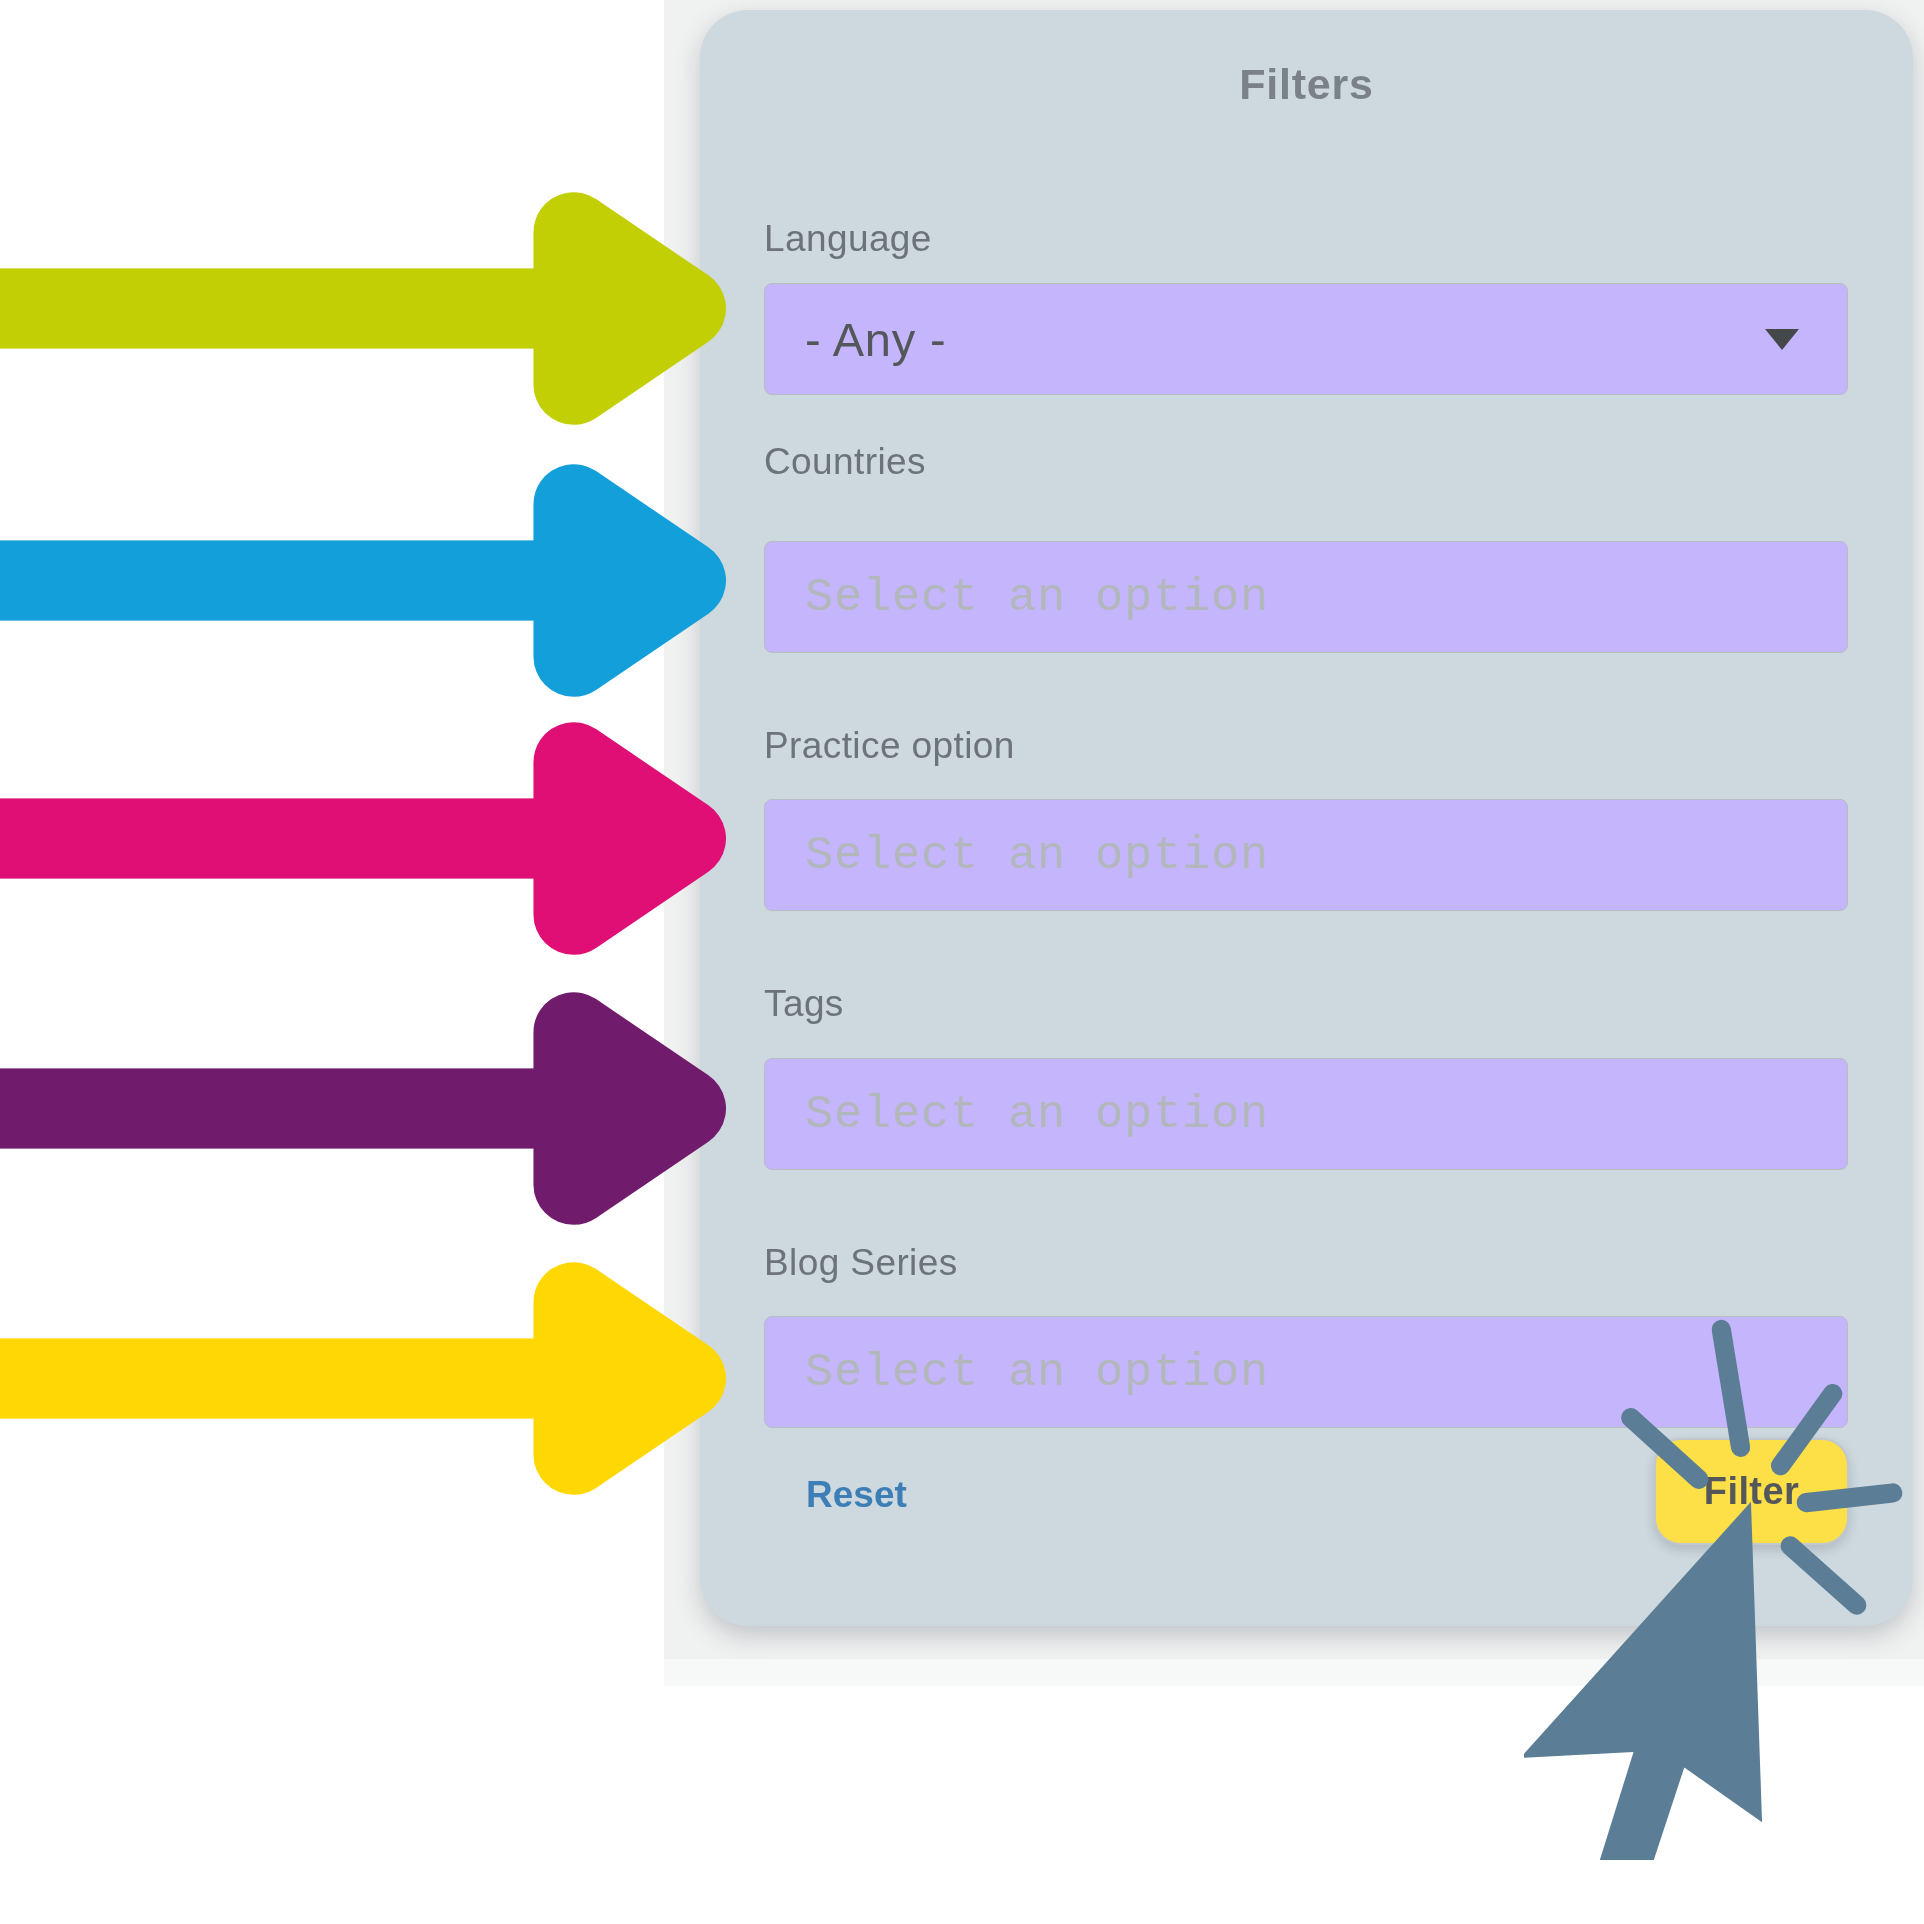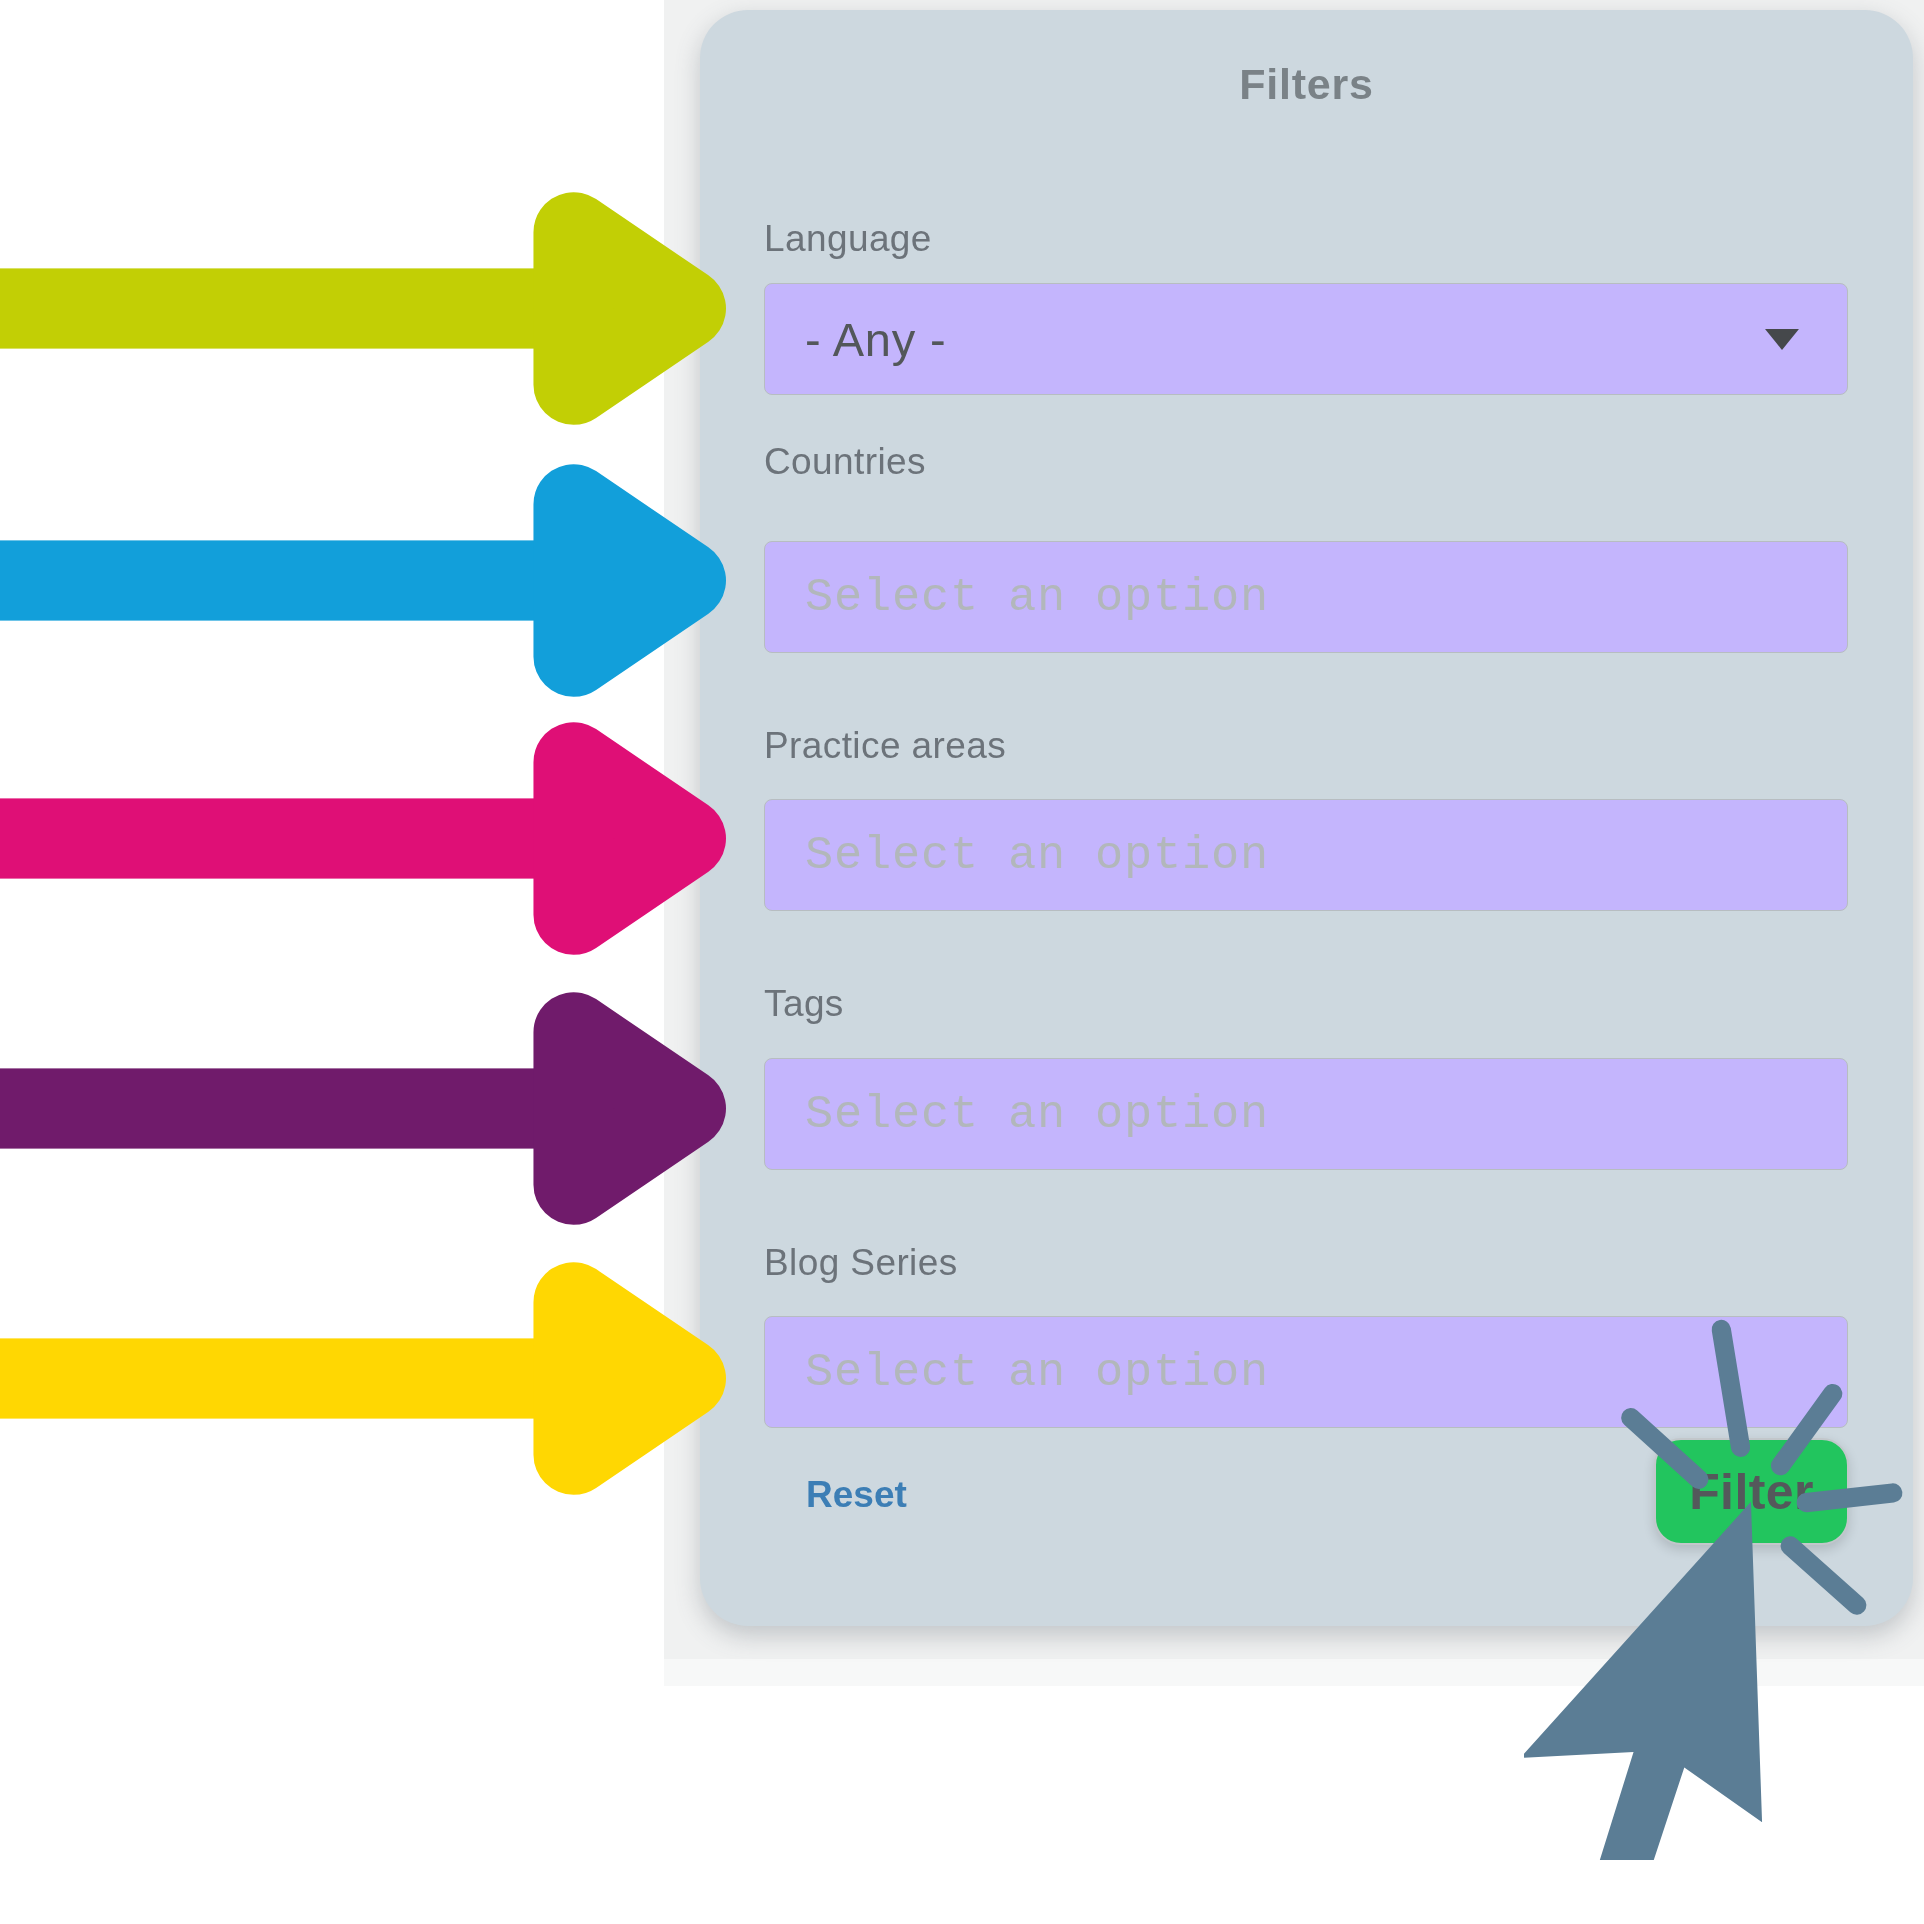--- a/index.html
+++ b/index.html
@@ -37,23 +37,23 @@
     font-size:47px;color:#53575a;padding:0 32px 0 40px;outline:none;letter-spacing:0.8px;
   }
   input.select-like::placeholder{color:#b2b7bb;opacity:1;}
 
   .reset-link{
     position:absolute;left:106px;top:1466px;font-size:37px;font-weight:bold;
     color:#3c7eb5;line-height:1;cursor:pointer;text-decoration:none;
   }
   .filter-button{
     position:absolute;left:954px;top:1428px;width:195px;height:107px;box-sizing:border-box;
-    background:#22c55e;border:2.4px solid #c2c7cb;border-radius:27px;
+    background:#fde047;border:2.4px solid #c2c7cb;border-radius:27px;
     display:flex;align-items:center;justify-content:center;
-    font-size:50px;font-weight:bold;color:#54585b;letter-spacing:0.4px;
+    font-size:38px;font-weight:bold;color:#54585b;letter-spacing:0.4px;
     box-shadow:0 4.8px 11.2px rgba(0,0,0,.14);cursor:pointer;
   }
 
   .arrow-svg{position:absolute;left:0;width:730px;height:241px;z-index:5;}
   .cursor-svg{position:absolute;left:1524px;top:1283px;width:401px;height:577px;z-index:9;}
 </style>
 </head>
 <body>
 
 <div class="bg-strip"></div>
@@ -66,21 +66,21 @@
   <div class="field-input dropdown" style="top:273px" role="combobox">
     <span class="dropdown-value">- Any -</span>
     <svg class="caret" viewBox="0 0 42 26">
       <polygon points="0,0 42,0 21,26" fill="#45484b"></polygon>
     </svg>
   </div>
 
   <div class="field-label" style="top:433px">Countries</div>
   <input class="field-input select-like" style="top: 531px;" placeholder="Select an option">
 
-  <div class="field-label" style="top:717px">Practice areas</div>
+  <div class="field-label" style="top:717px">Practice option</div>
   <input class="field-input select-like" style="top: 789px;" placeholder="Select an option">
 
   <div class="field-label" style="top:975px">Tags</div>
   <input class="field-input select-like" style="top: 1048px;" placeholder="Select an option">
 
   <div class="field-label" style="top:1234px">Blog Series</div>
   <input class="field-input select-like" style="top: 1306px;" placeholder="Select an option">
 
   <a class="reset-link">Reset</a>
   <div class="filter-button">Filter</div>

